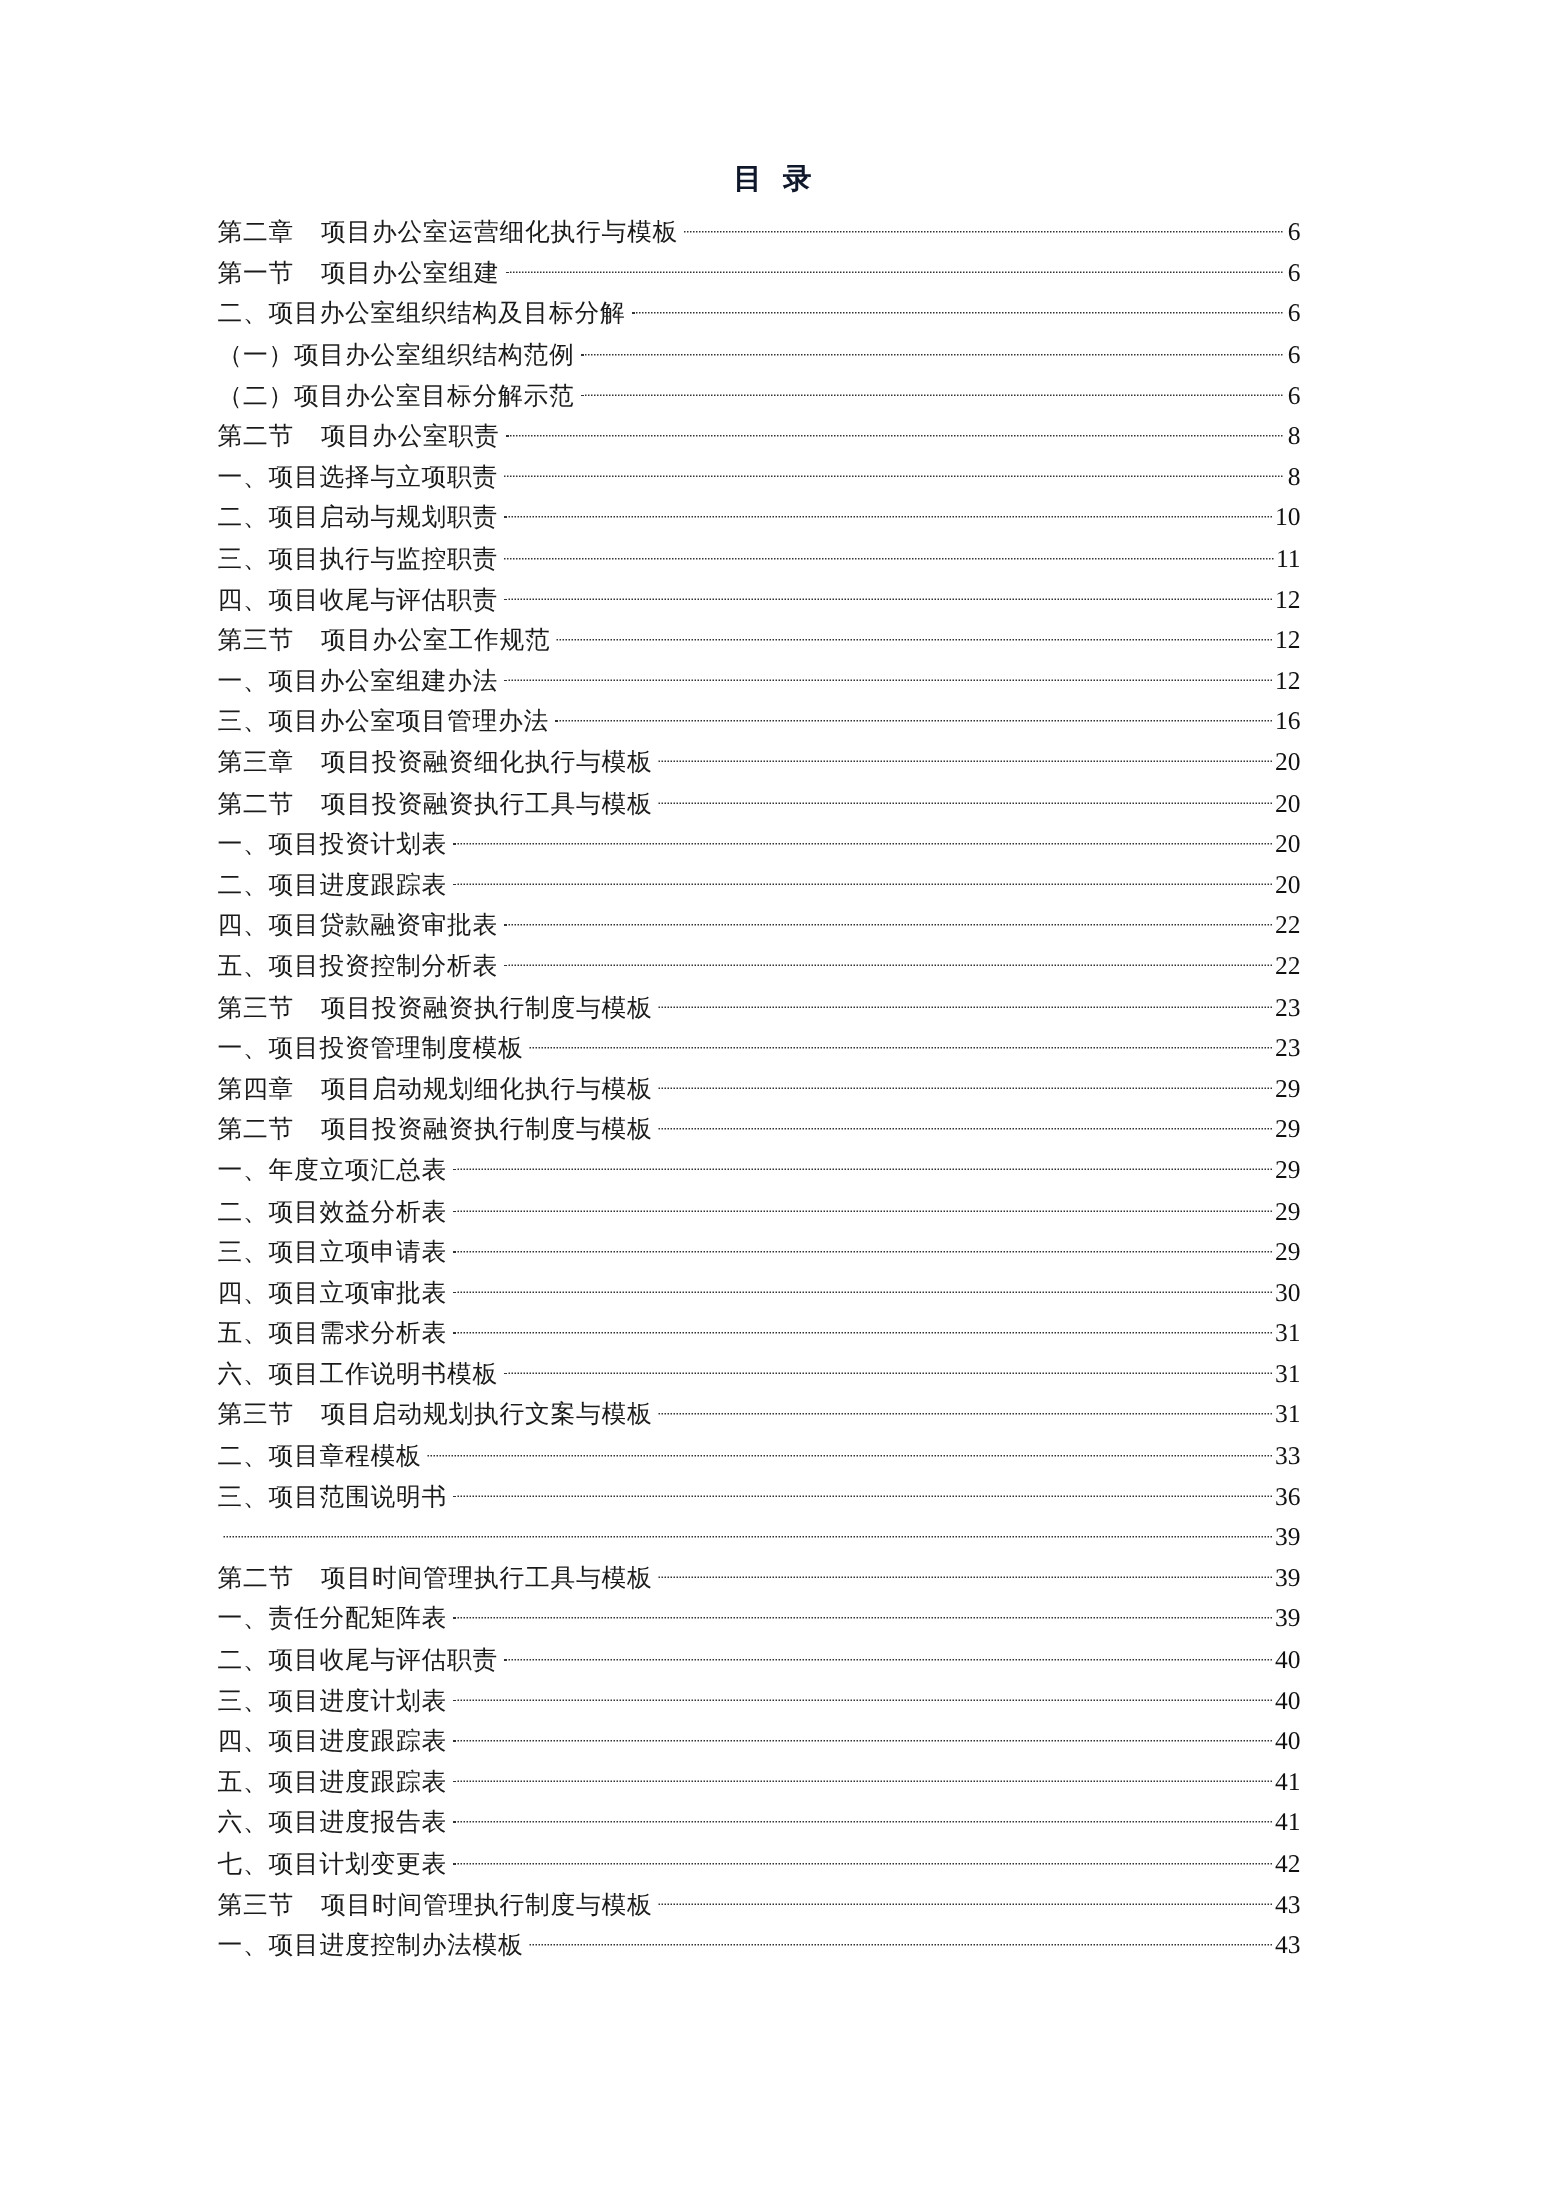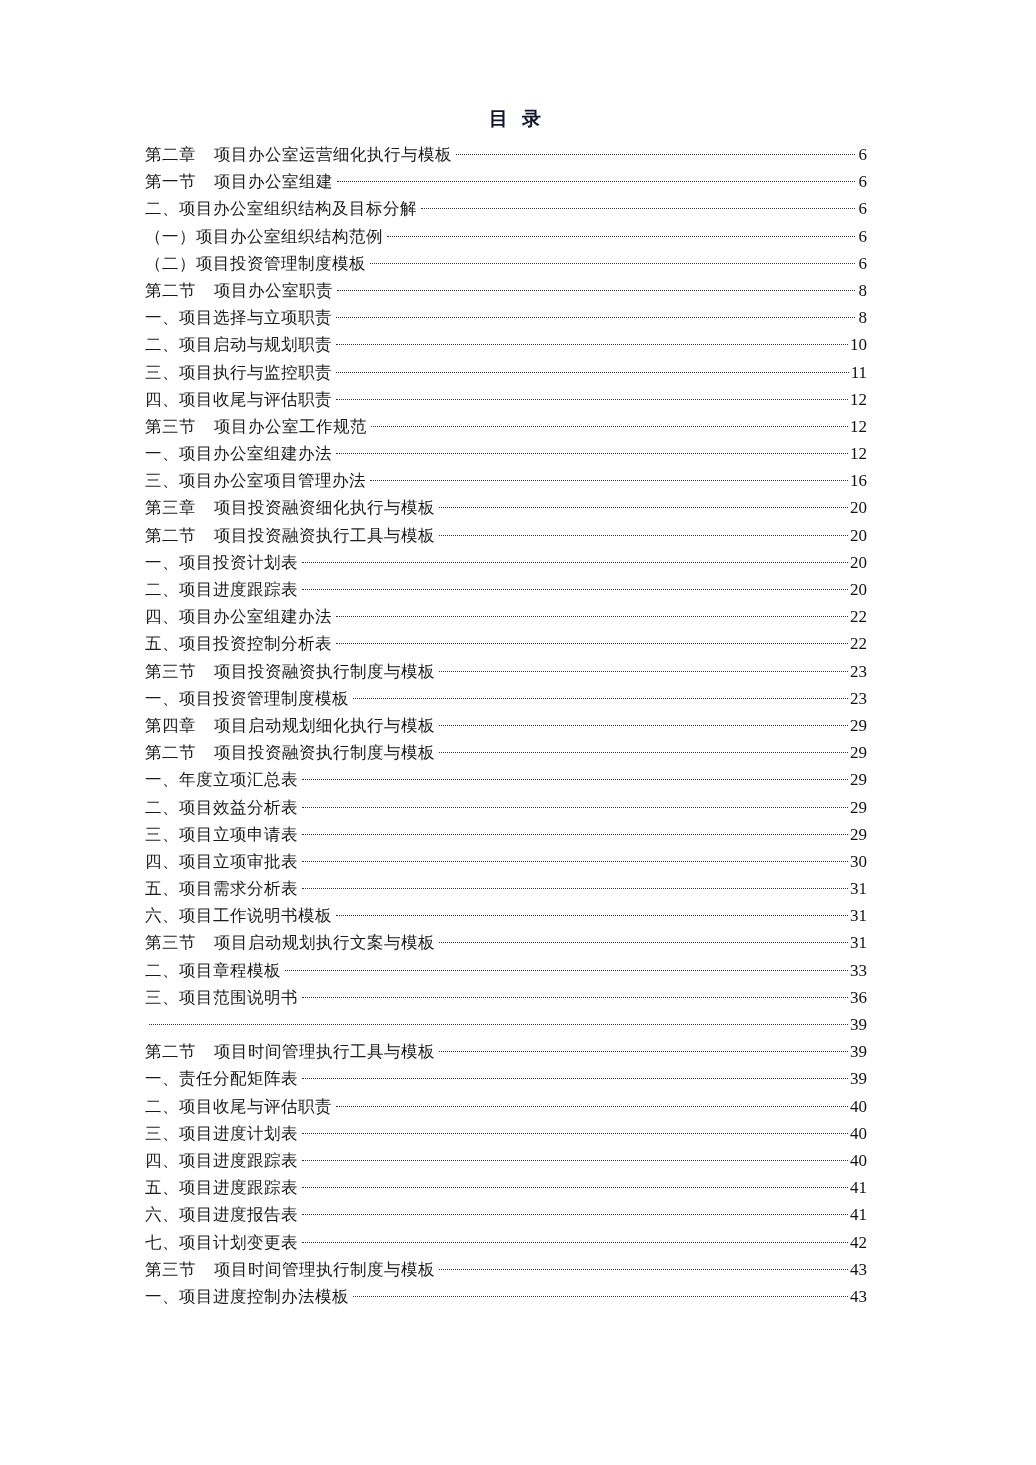--- a/index.html
+++ b/index.html
@@ -99,21 +99,21 @@
         <span class="toc-label"><span>二、项目办公室组织结构及目标分解</span></span>
         <span class="toc-dots"></span>
         <span class="toc-page">6</span>
       </div>
       <div class="toc-row">
         <span class="toc-label"><span>（一）项目办公室组织结构范例</span></span>
         <span class="toc-dots"></span>
         <span class="toc-page">6</span>
       </div>
       <div class="toc-row">
-        <span class="toc-label"><span>（二）项目投资管理制度模板</span></span>
+        <span class="toc-label"><span>（二）项目办公室目标分解示范</span></span>
         <span class="toc-dots"></span>
         <span class="toc-page">6</span>
       </div>
       <div class="toc-row">
         <span class="toc-label"><span>第二节</span><span class="gap"></span><span>项目办公室职责</span></span>
         <span class="toc-dots"></span>
         <span class="toc-page">8</span>
       </div>
       <div class="toc-row">
         <span class="toc-label"><span>一、项目选择与立项职责</span></span>
@@ -164,21 +164,21 @@
         <span class="toc-label"><span>一、项目投资计划表</span></span>
         <span class="toc-dots"></span>
         <span class="toc-page">20</span>
       </div>
       <div class="toc-row">
         <span class="toc-label"><span>二、项目进度跟踪表</span></span>
         <span class="toc-dots"></span>
         <span class="toc-page">20</span>
       </div>
       <div class="toc-row">
-        <span class="toc-label"><span>四、项目办公室组建办法</span></span>
+        <span class="toc-label"><span>四、项目贷款融资审批表</span></span>
         <span class="toc-dots"></span>
         <span class="toc-page">22</span>
       </div>
       <div class="toc-row">
         <span class="toc-label"><span>五、项目投资控制分析表</span></span>
         <span class="toc-dots"></span>
         <span class="toc-page">22</span>
       </div>
       <div class="toc-row">
         <span class="toc-label"><span>第三节</span><span class="gap"></span><span>项目投资融资执行制度与模板</span></span>

